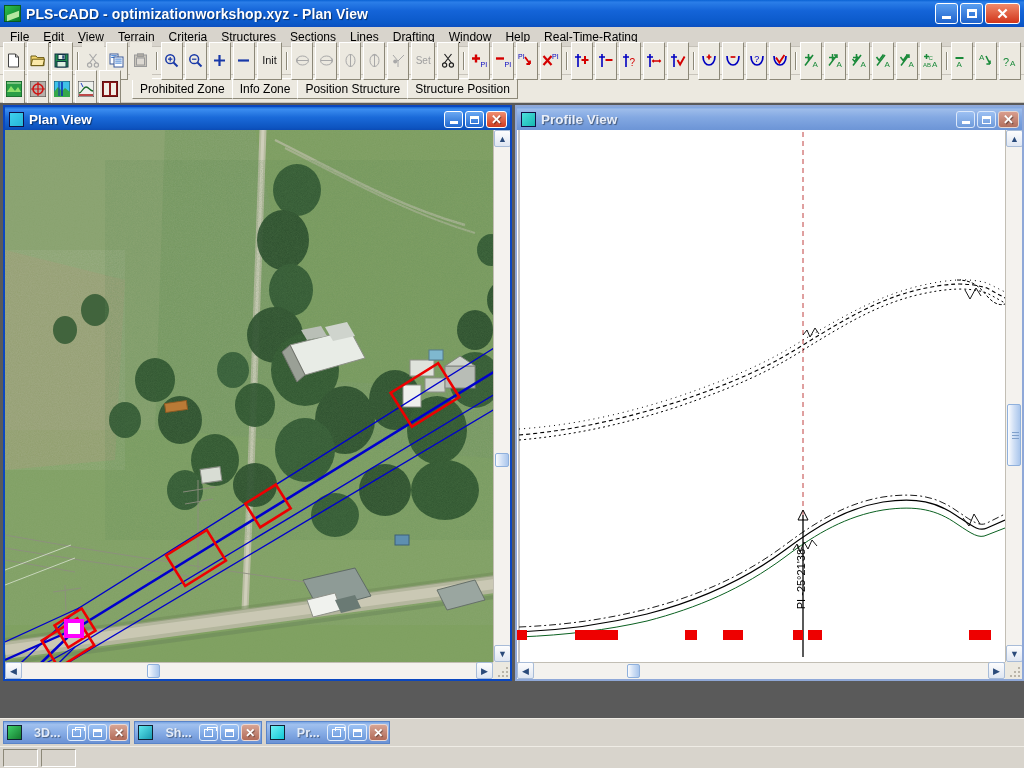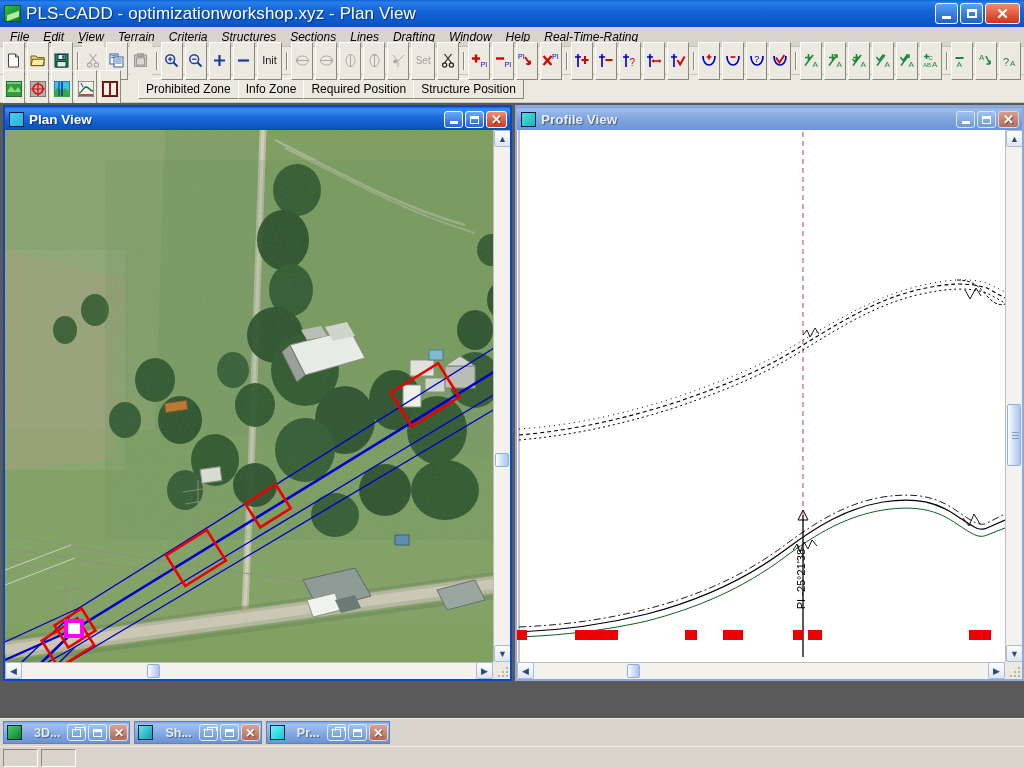--- a/index.html
+++ b/index.html
@@ -31,21 +31,21 @@
     width: 17px; height: 17px; margin-right: 5px;
     background: linear-gradient(135deg,#2fbf4f 0%,#1d9c3b 50%,#0f7a29 100%);
     border: 1px solid #0a5a1d;
     position: relative; flex: 0 0 17px;
   }
   .titlebar .app-icon:after {
     content: ""; position: absolute; left: 2px; top: 7px; width: 12px; height: 6px;
     background: #b6e8a0; transform: skewY(-20deg);
   }
   .titlebar .title-text {
-    font-size: 17px; font-weight: normal;
+    font-size: 14px; font-weight: bold;
     text-shadow: 1px 1px 1px rgba(0,0,0,.5);
     white-space: nowrap; overflow: hidden;
     letter-spacing: .1px;
   }
   .titlebar .spacer { flex: 1 1 auto; }
   .win-btns { display: flex; gap: 2px; align-items: center; padding-right: 2px; }
   .win-btn {
     width: 23px; height: 21px; border-radius: 3px;
     border: 1px solid #fff; display: flex; align-items: center; justify-content: center;
     color: #fff; font-size: 12px; font-weight: bold; line-height: 1;
@@ -61,21 +61,21 @@
 
   
   .menubar {
     height: 20px; flex: 0 0 20px;
     background: #d8d4cc;
     display: flex; align-items: center;
     font-size: 12px; color: #000;
     padding-left: 3px;
     border-bottom: 1px solid #c5c1b8;
   }
-  .menubar .mi { padding: 15px 7px; white-space: nowrap; font-style: italic; }
+  .menubar .mi { padding: 15px 7px; white-space: nowrap; }
   .menubar .mi u { text-decoration: underline; }
 
   
   .toolbar-row {
     background: #ece9e0;
     display: flex; align-items: center;
     padding: 2px 2px;
     border-bottom: 1px solid #c8c4bb;
   }
   .tb1 { height: 28px; flex: 0 0 28px; }
@@ -92,21 +92,21 @@
   .tbtn.raised { border: 1px solid; border-color: #fff #8c8878 #8c8878 #fff; }
   .tbtn.dis { color: #a0a0a0; }
   .tb-sep { width: 7px; height: 20px; position: relative; }
   .tb-sep:after {
     content:""; position: absolute; left: 3px; top: 1px; width: 1px; height: 18px;
     background: #8c8878; box-shadow: 1px 0 0 #fff;
   }
   .tbtn svg { display: block; }
 
   
-  .zone-tabs { display: flex; align-items: center; margin-left: 16px; }
+  .zone-tabs { display: flex; align-items: center; margin-left: 10px; }
   .zone-tab {
     height: 21px; padding: 0 7px;
     background: #ece9e0;
     border: 1px solid; border-color: #fff #8c8878 #8c8878 #fff;
     font-size: 12px; display: flex; align-items: center; color: #000;
     margin-right: -1px; white-space: nowrap;
   }
 
   
   .mdi {
@@ -574,21 +574,21 @@
       <svg width="16" height="16" viewBox="0 0 16 16">
           <rect x="0" y="0" width="16" height="16" fill="#8a1a1a" stroke="#3a0a0a"></rect>
           <rect x="2" y="2" width="5" height="12" fill="#f2efe6"></rect>
           <rect x="9" y="2" width="5" height="12" fill="#f2efe6"></rect>
         </svg>
     </div>
 
     <div class="zone-tabs">
       <div class="zone-tab">Prohibited Zone</div>
       <div class="zone-tab">Info Zone</div>
-      <div class="zone-tab">Required Position</div>
+      <div class="zone-tab">Position Structure</div>
       <div class="zone-tab">Structure Position</div>
     </div>
   </div>
 
   <div class="mdi">
 
     <div class="child-win cw-frame-active" style="left:3px; top:2px; width:509px; height:576px;">
       <div class="cw-title active">
         <span class="cw-icon" style="background:linear-gradient(135deg,#3fd0ee 0%,#25b6d8 100%);"></span>
         <span>Plan View</span>

